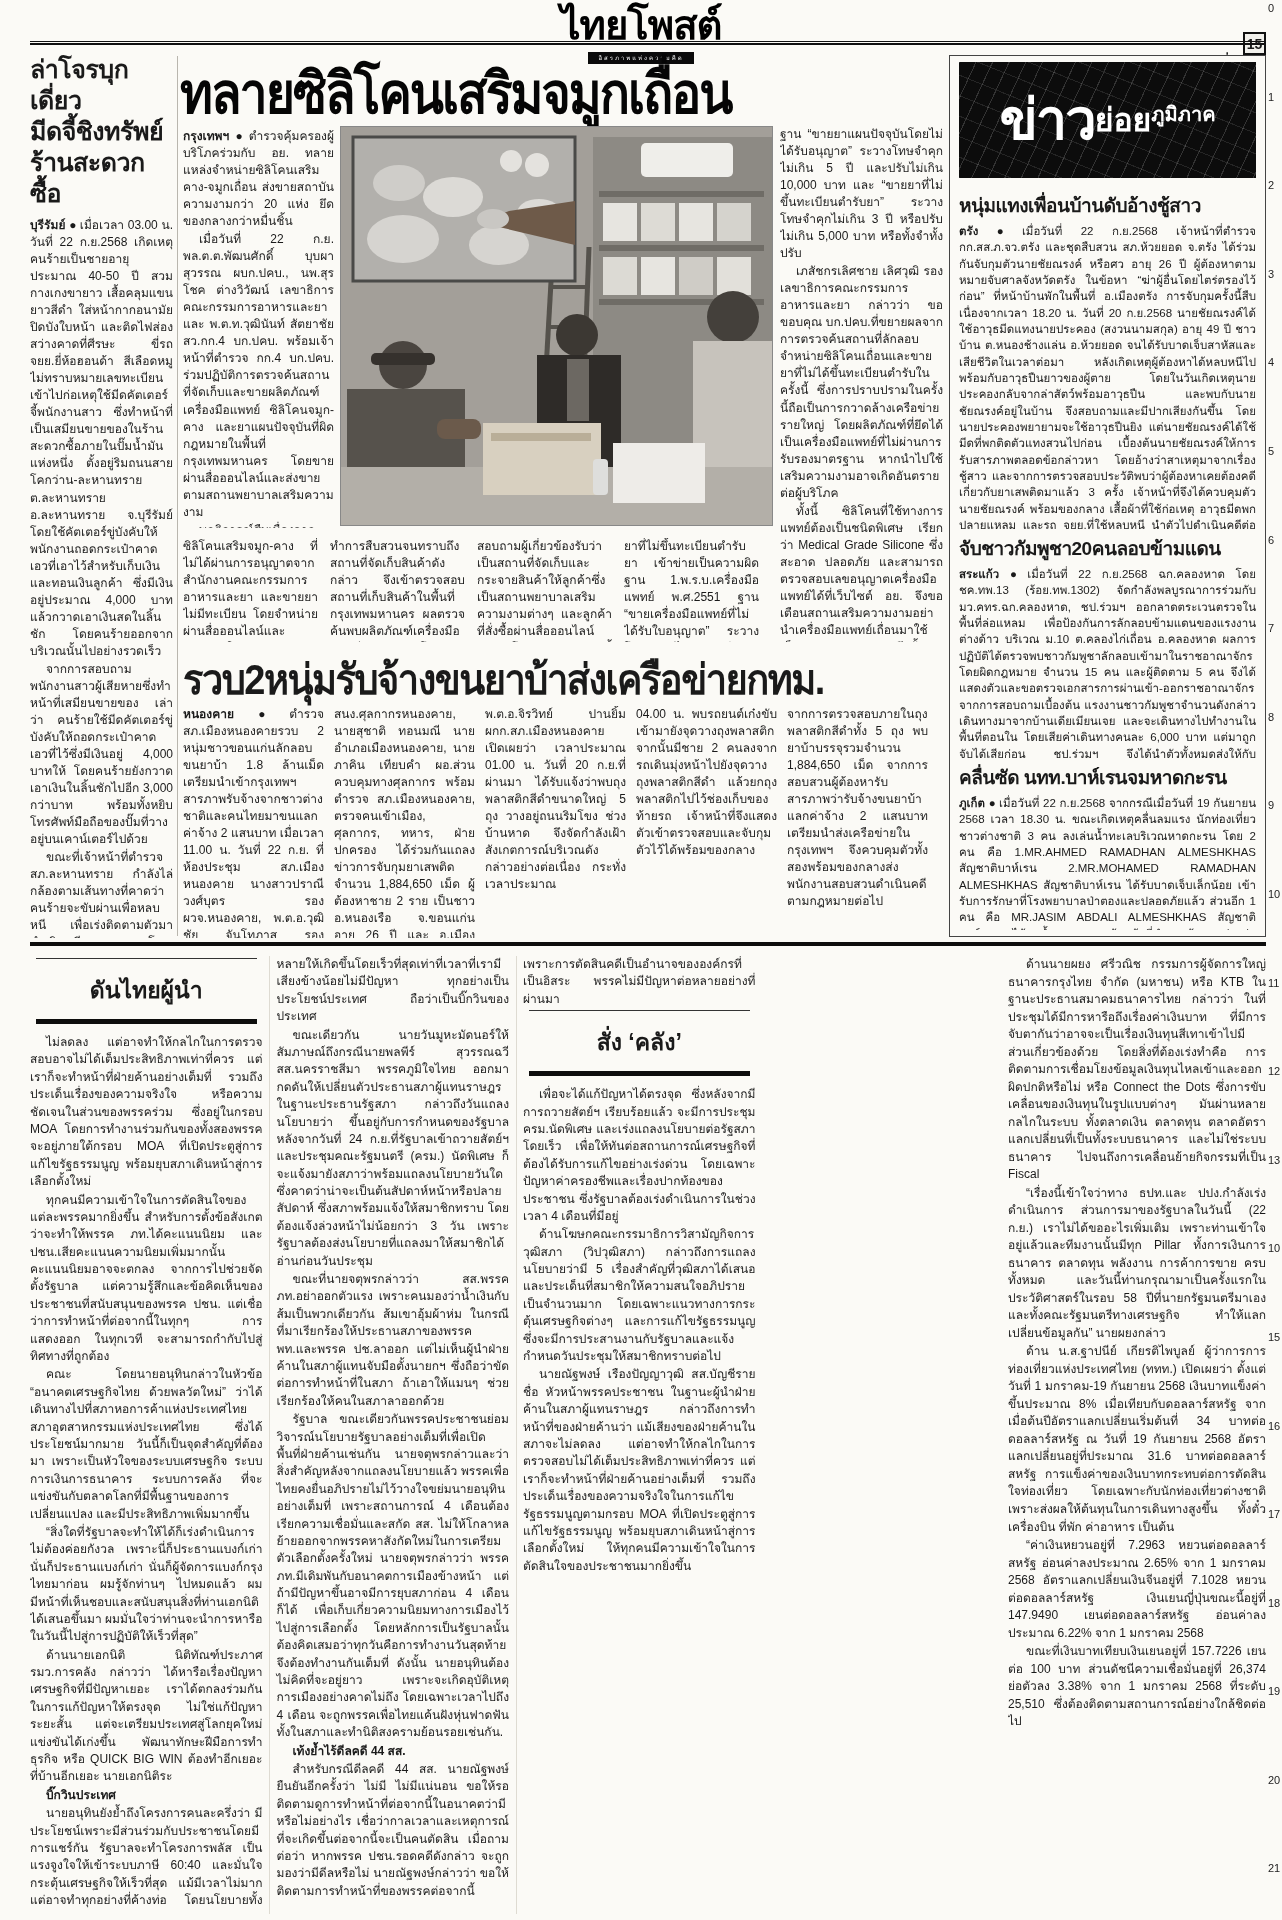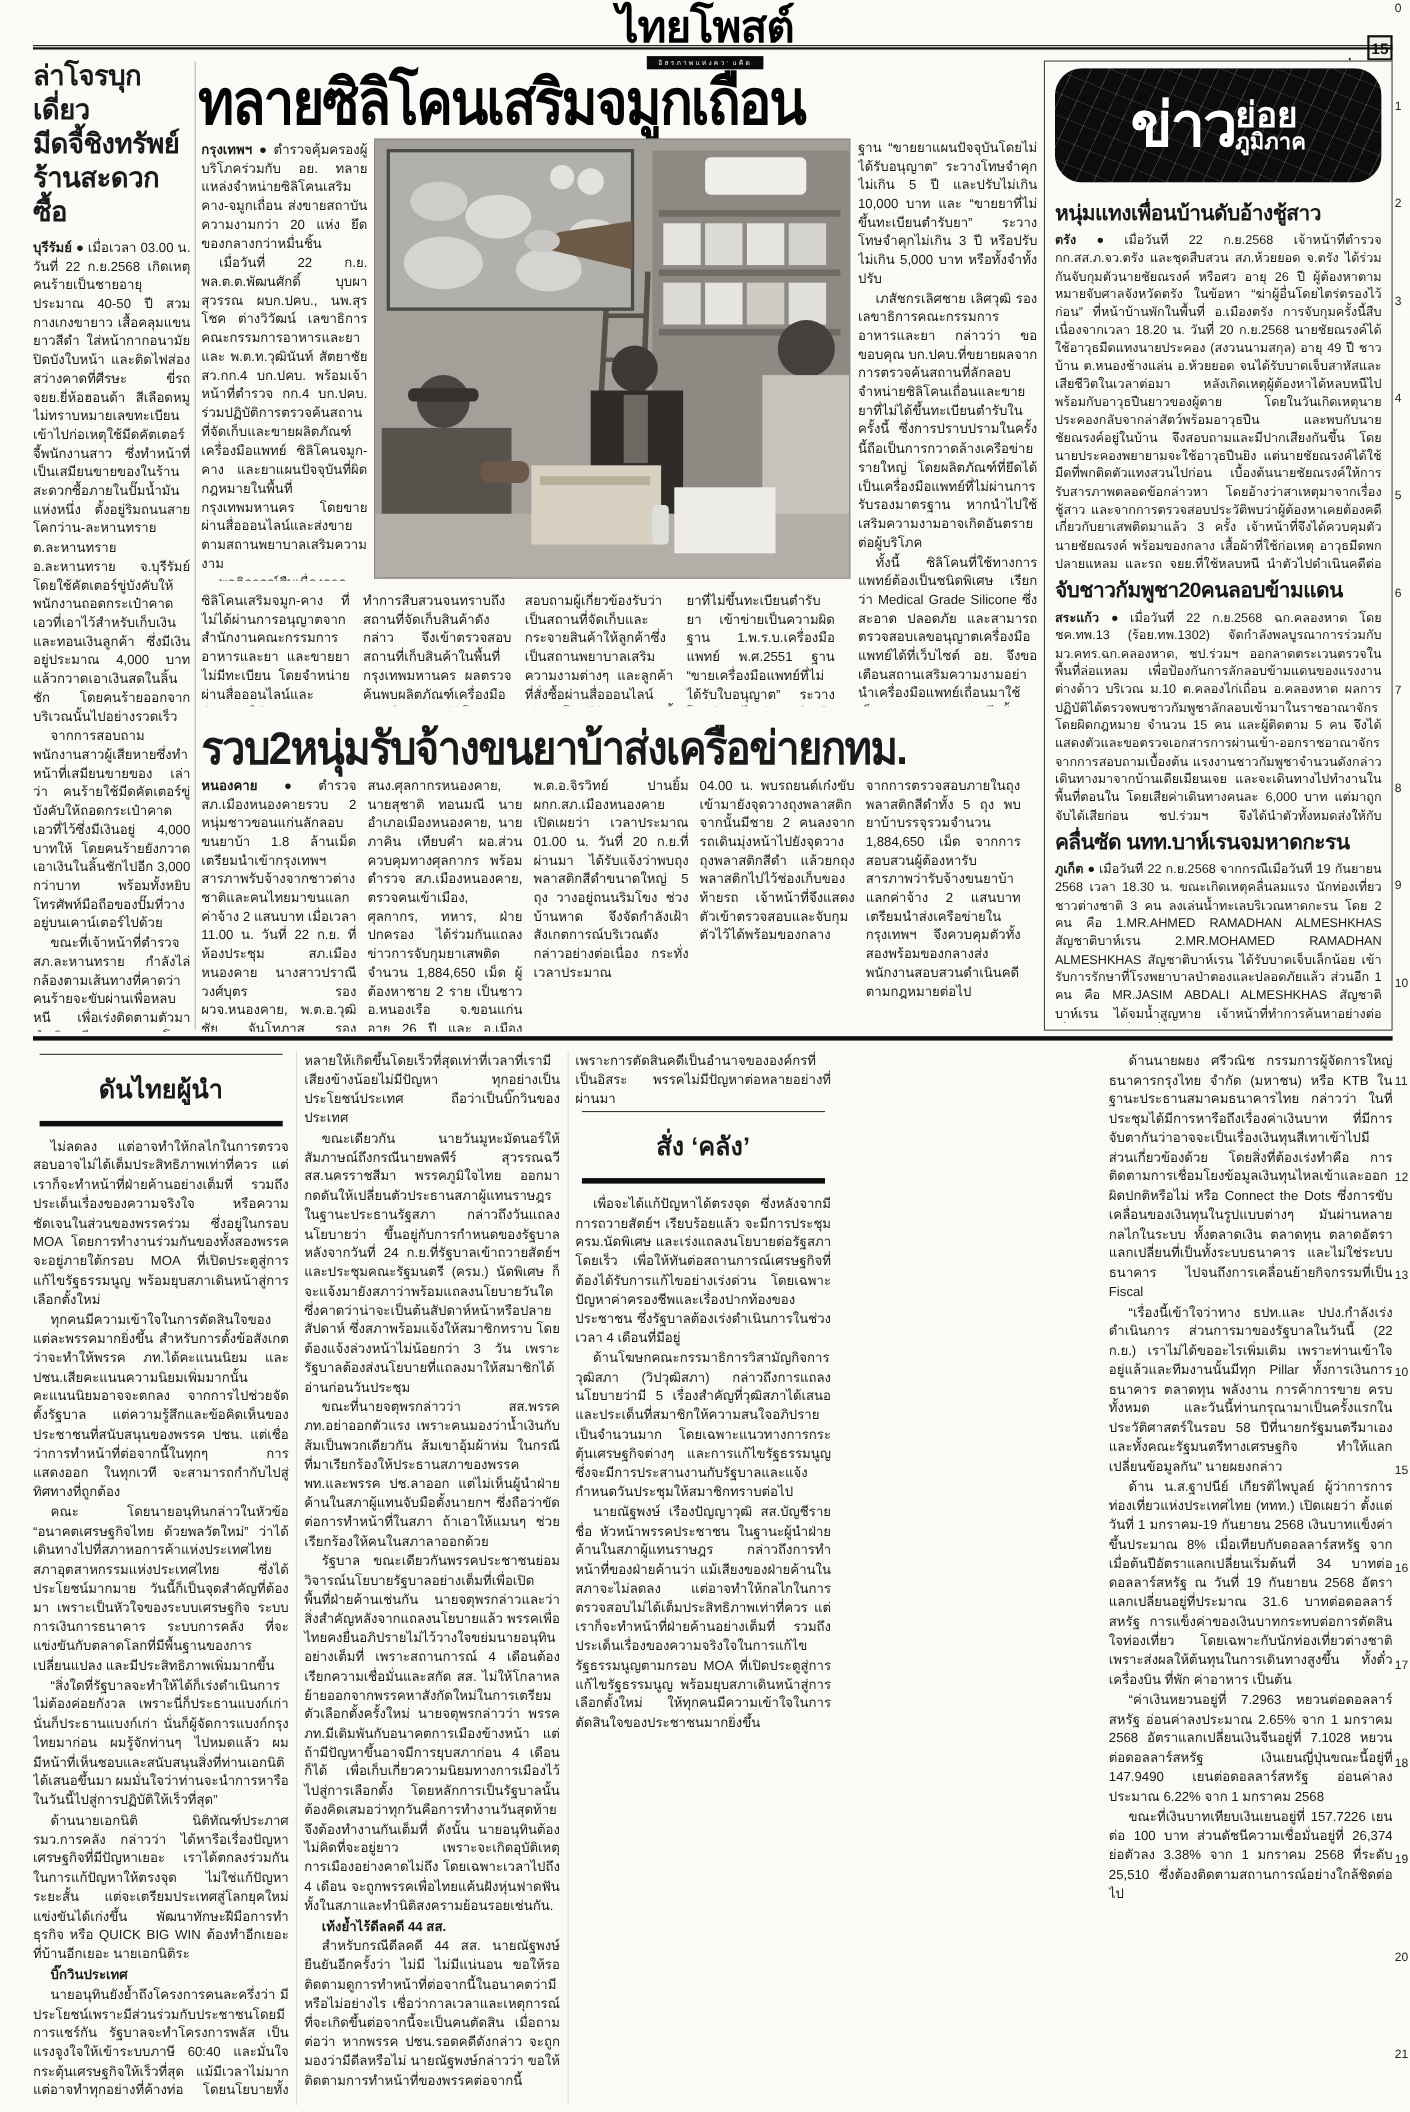--- a/index.html
+++ b/index.html
@@ -34,27 +34,27 @@
   
   .main-hl{position:absolute;left:180px;top:48px;width:596px;font-size:50px;font-weight:900;letter-spacing:-2px;white-space:nowrap;transform:scaleY(1.14);transform-origin:left top;color:#050505;}
   .main-c1{position:absolute;left:183px;top:128px;width:151px;height:400px;}
   .main-cr{position:absolute;left:780px;top:126px;width:163px;height:516px;}
   .photo{position:absolute;left:340px;top:126px;width:433px;height:400px;background:#a9a6a0;border:1px solid #888;}
   .strip{position:absolute;top:538px;height:104px;width:135px;}
   .hl2{position:absolute;left:183px;top:646px;width:762px;font-size:38px;font-weight:900;letter-spacing:-1.5px;white-space:nowrap;transform:scaleY(1.1);transform-origin:left top;}
   .nkcol{position:absolute;top:706px;height:232px;width:141px;}
   
   .briefs{position:absolute;left:949px;top:55px;width:317px;height:882px;border:1px solid #444;background:#fbfaf6;padding:6px 9px;display:flex;flex-direction:column;}
-  .briefs-logo{height:104px;background:
+  .briefs-logo{height:116px;background:
      repeating-linear-gradient(115deg,rgba(255,255,255,.16) 0 1px,transparent 1px 15px),
      repeating-linear-gradient(22deg,rgba(255,255,255,.10) 0 1px,transparent 1px 19px),
      #0c0c0c;
-     display:flex;align-items:center;justify-content:center;gap:0;color:#fff;margin-bottom:8px;border-radius:25px;}
+     display:flex;align-items:center;justify-content:center;gap:0;color:#fff;margin-bottom:8px;}
   .briefs-logo .w1{font-size:56px;font-weight:900;line-height:.9;letter-spacing:-2px;}
-  .briefs-logo .stack{display:flex;flex-direction:column;align-items:flex-start;line-height:.95;}
+  .briefs-logo .stack{display:flex;flex-direction:row;align-items:flex-start;line-height:.95;}
   .briefs-logo .w2{font-size:32px;font-weight:900;}
   .briefs-logo .w3{font-size:20px;font-weight:700;}
   .brief-head{font-size:19px;font-weight:900;letter-spacing:-0.5px;margin:4px 0 3px;}
   .brief-body{font-size:11.5px;line-height:1.42;text-align:justify;}
   .b1{height:306px;overflow:hidden;}
   .b2{height:192px;overflow:hidden;}
   .b3{flex:1;overflow:hidden;}
   
   .midrule{position:absolute;left:30px;top:942px;width:1236px;height:4px;background:#0d0d0d;}
   

